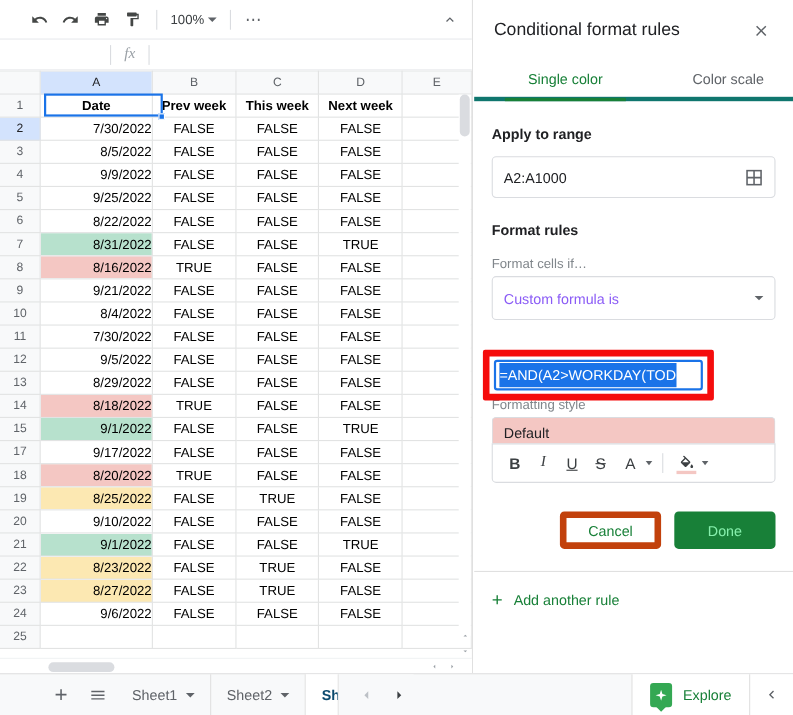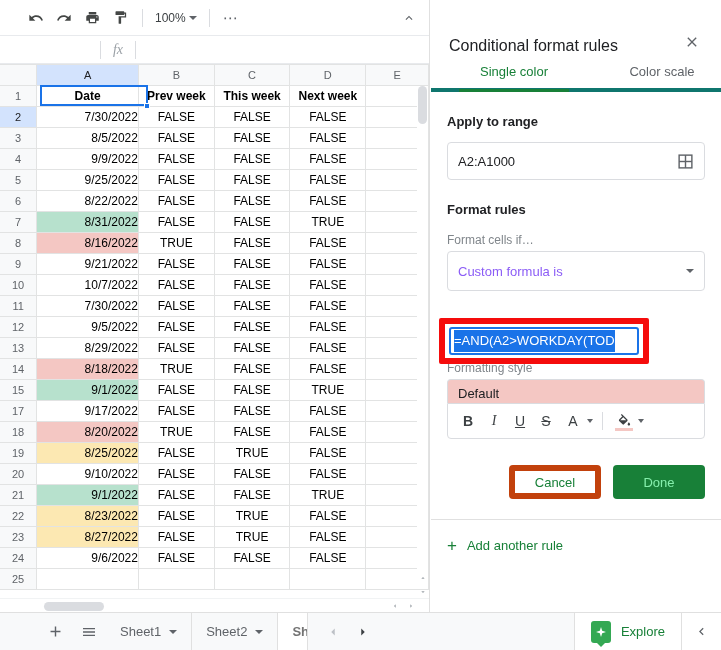--- a/index.html
+++ b/index.html
@@ -129,21 +129,21 @@
   }
   #harrow-l { position: absolute; right: 28px; top: 0; width: 14px; height: 14px; display:flex; align-items:center; justify-content:center; cursor:pointer;}
   #harrow-r { position: absolute; right: 12px; top: 0; width: 14px; height: 14px; display:flex; align-items:center; justify-content:center; cursor:pointer;}
 
   
   #panel {
     position: absolute; left: 431px; top: 0; width: 290px; height: 612px;
     background: #fff; overflow: hidden;
   }
   #panel-head {
-    height: 55px; display: flex; align-items: flex-end; padding: 0 16px 0 18px;
+    height: 55px; display: flex; align-items: center; padding: 0 16px 0 18px;
     justify-content: space-between;
   }
   #panel-title { font-size: 16px; color: #202124; }
   #panel-close { width: 26px; height: 26px; display:flex; align-items:center; justify-content:center; cursor: pointer; color: #5f6368;}
   #panel-tabs {
     display: flex; border-bottom: 4px solid #0f766e; height: 37px;
     padding-left: 28px;
   }
   .ptab {
     font-size: 13px; color: #5f6368; height: 37px; line-height: 34px;
@@ -248,21 +248,21 @@
     width: 34px; height: 38px; display:flex; align-items:center; justify-content:center;
     cursor: pointer; color: #5f6368;
   }
   #add-sheet { margin-left: 38px; }
   .sheet-tab {
     height: 38px; display: flex; align-items: center; gap: 8px;
     padding: 0 14px; font-size: 13px; color: #5f6368; cursor: pointer;
     border-right: 1px solid #e0e0e0;
   }
   .sheet-tab:first-of-type { border-left: 1px solid #e0e0e0; }
-  .sheet-tab.active { color: #737373; background: #fff; font-weight: bold; }
+  .sheet-tab.active { color: #0c4a6e; background: #fff; font-weight: bold; }
   #sheet-nav {
     margin-left: 0px; display: flex; align-items: center; gap: 4px; padding-left: 12px;
     background: #f8f9fa; height: 38px; z-index: 3;
   }
   .nav-arrow { width: 26px; height: 26px; display:flex;align-items:center;justify-content:center;cursor:pointer;}
   #explore-wrap {
     margin-left: auto; display: flex; align-items: center; height: 38px;
   }
   #explore-btn {
     display: flex; align-items: center; gap: 10px; padding: 0 16px; height: 38px;
@@ -422,21 +422,21 @@
             <tr>
               <td class="rowhead">9</td>
               <td class="cell a w-a" style="background:#ffffff">9/21/2022</td>
               <td class="cell bcd w-b">FALSE</td>
               <td class="cell bcd w-c">FALSE</td>
               <td class="cell bcd w-d">FALSE</td>
               <td class="cell w-e"></td>
             </tr>
             <tr>
               <td class="rowhead">10</td>
-              <td class="cell a w-a" style="background:#ffffff">10/7/2022</td>
+              <td class="cell a w-a" style="background:#ffffff">8/4/2022</td>
               <td class="cell bcd w-b">FALSE</td>
               <td class="cell bcd w-c">FALSE</td>
               <td class="cell bcd w-d">FALSE</td>
               <td class="cell w-e"></td>
             </tr>
             <tr>
               <td class="rowhead">11</td>
               <td class="cell a w-a" style="background:#ffffff">7/30/2022</td>
               <td class="cell bcd w-b">FALSE</td>
               <td class="cell bcd w-c">FALSE</td>

